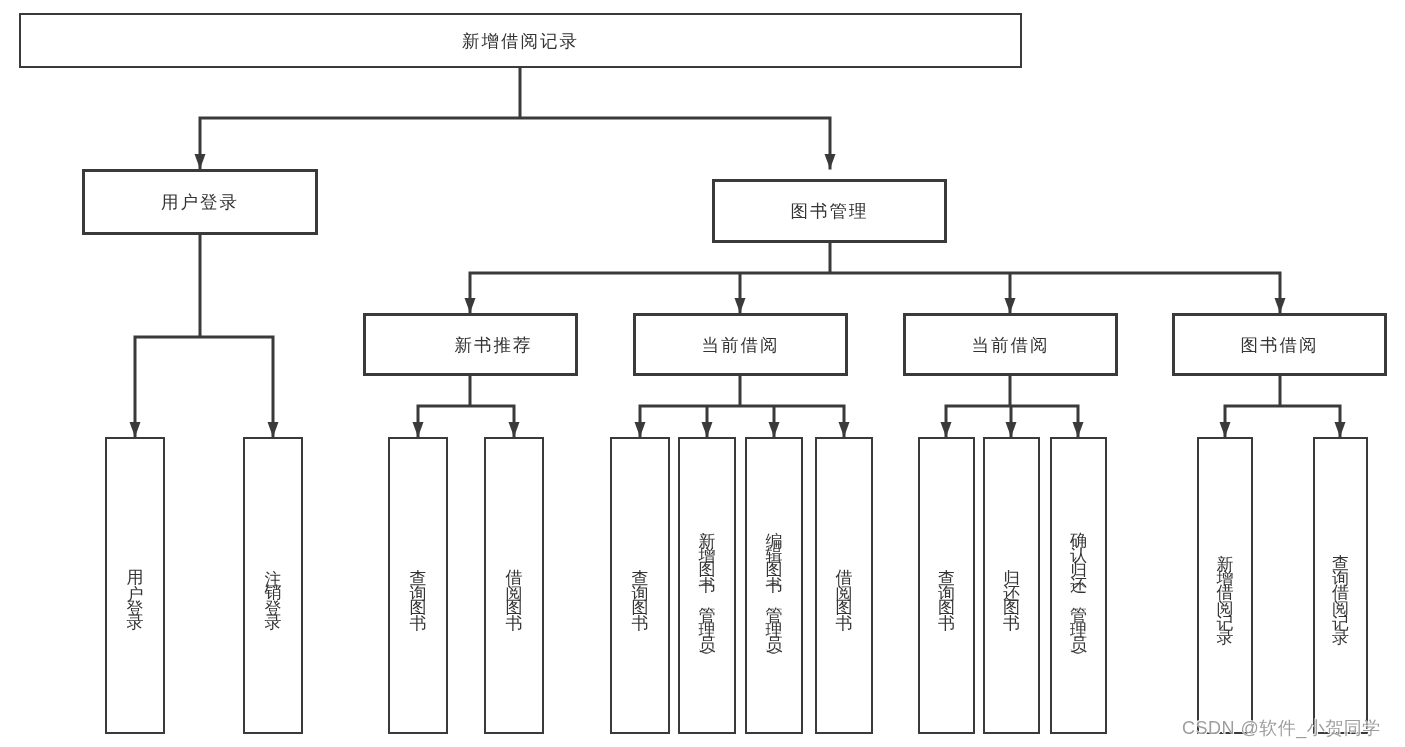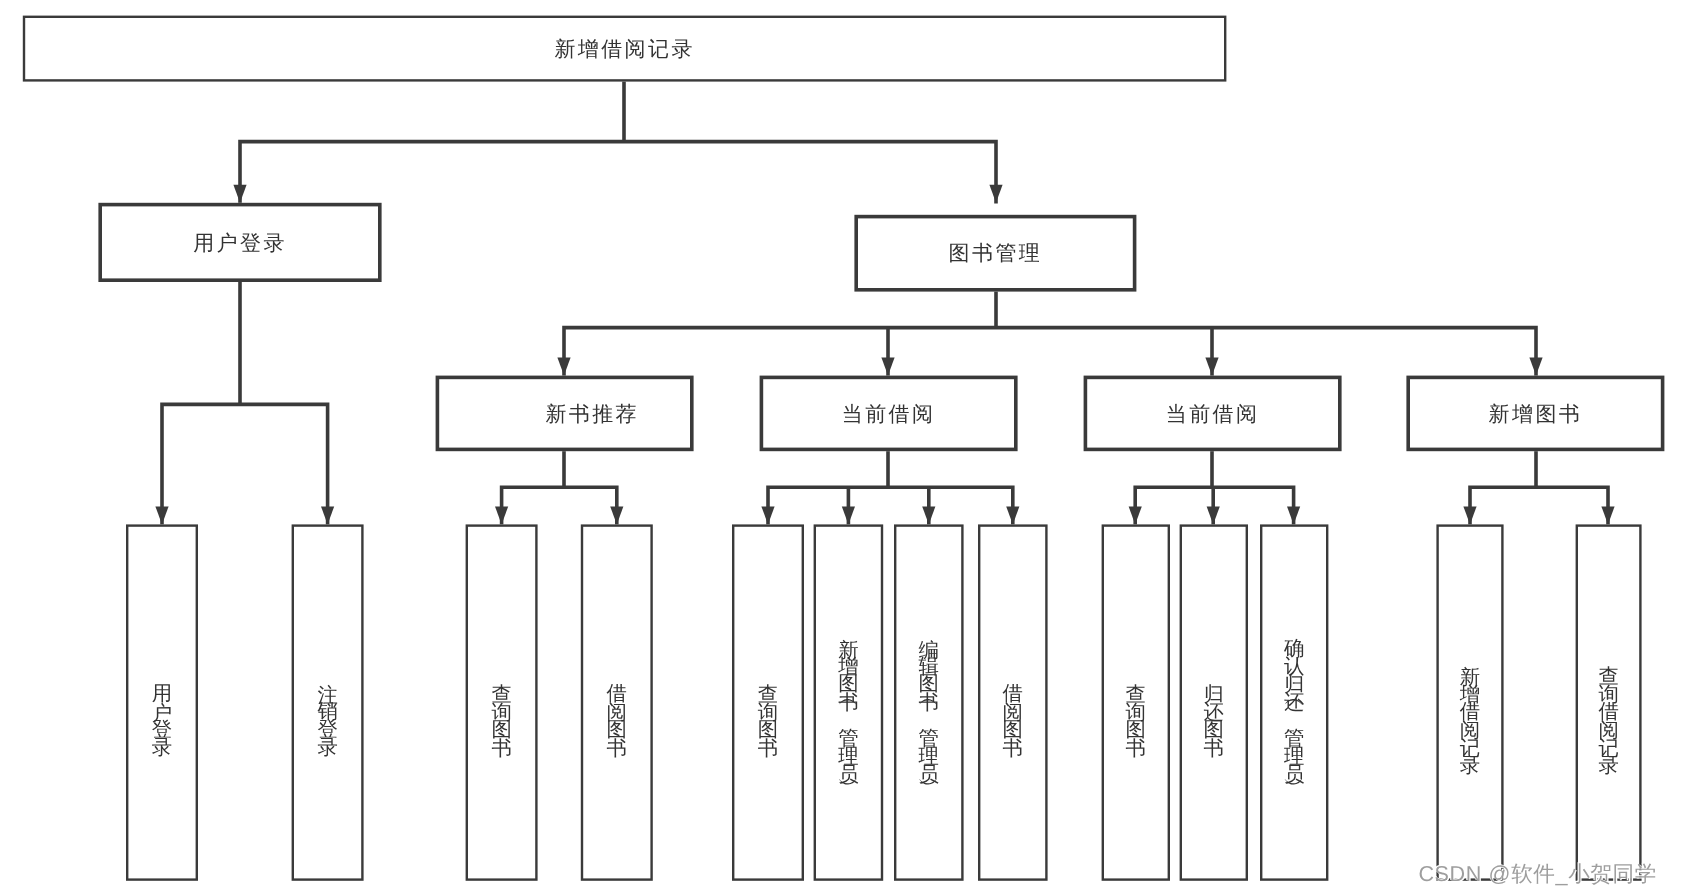--- a/index.html
+++ b/index.html
@@ -116,21 +116,21 @@
   <div class="box" style="left:363px; top:313px; width:215px; height:63px;padding-left:46px;">
     <span class="hlabel">新书推荐</span>
   </div>
   <div class="box" style="left:633px; top:313px; width:215px; height:63px;">
     <span class="hlabel">当前借阅</span>
   </div>
   <div class="box" style="left:903px; top:313px; width:215px; height:63px;">
     <span class="hlabel">当前借阅</span>
   </div>
   <div class="box" style="left:1172px; top:313px; width:215px; height:63px;">
-    <span class="hlabel">新增图书</span>
+    <span class="hlabel">图书借阅</span>
   </div>
 
   <div class="box vbox" style="left:105px; top:437px; width:60px; height:297px;">
     <span class="vlabel">用户登录</span>
   </div>
   <div class="box vbox" style="left:243px; top:437px; width:60px; height:297px;">
     <span class="vlabel">注销登录</span>
   </div>
   <div class="box vbox" style="left:388px; top:437px; width:60px; height:297px;">
     <span class="vlabel">查询图书</span>

